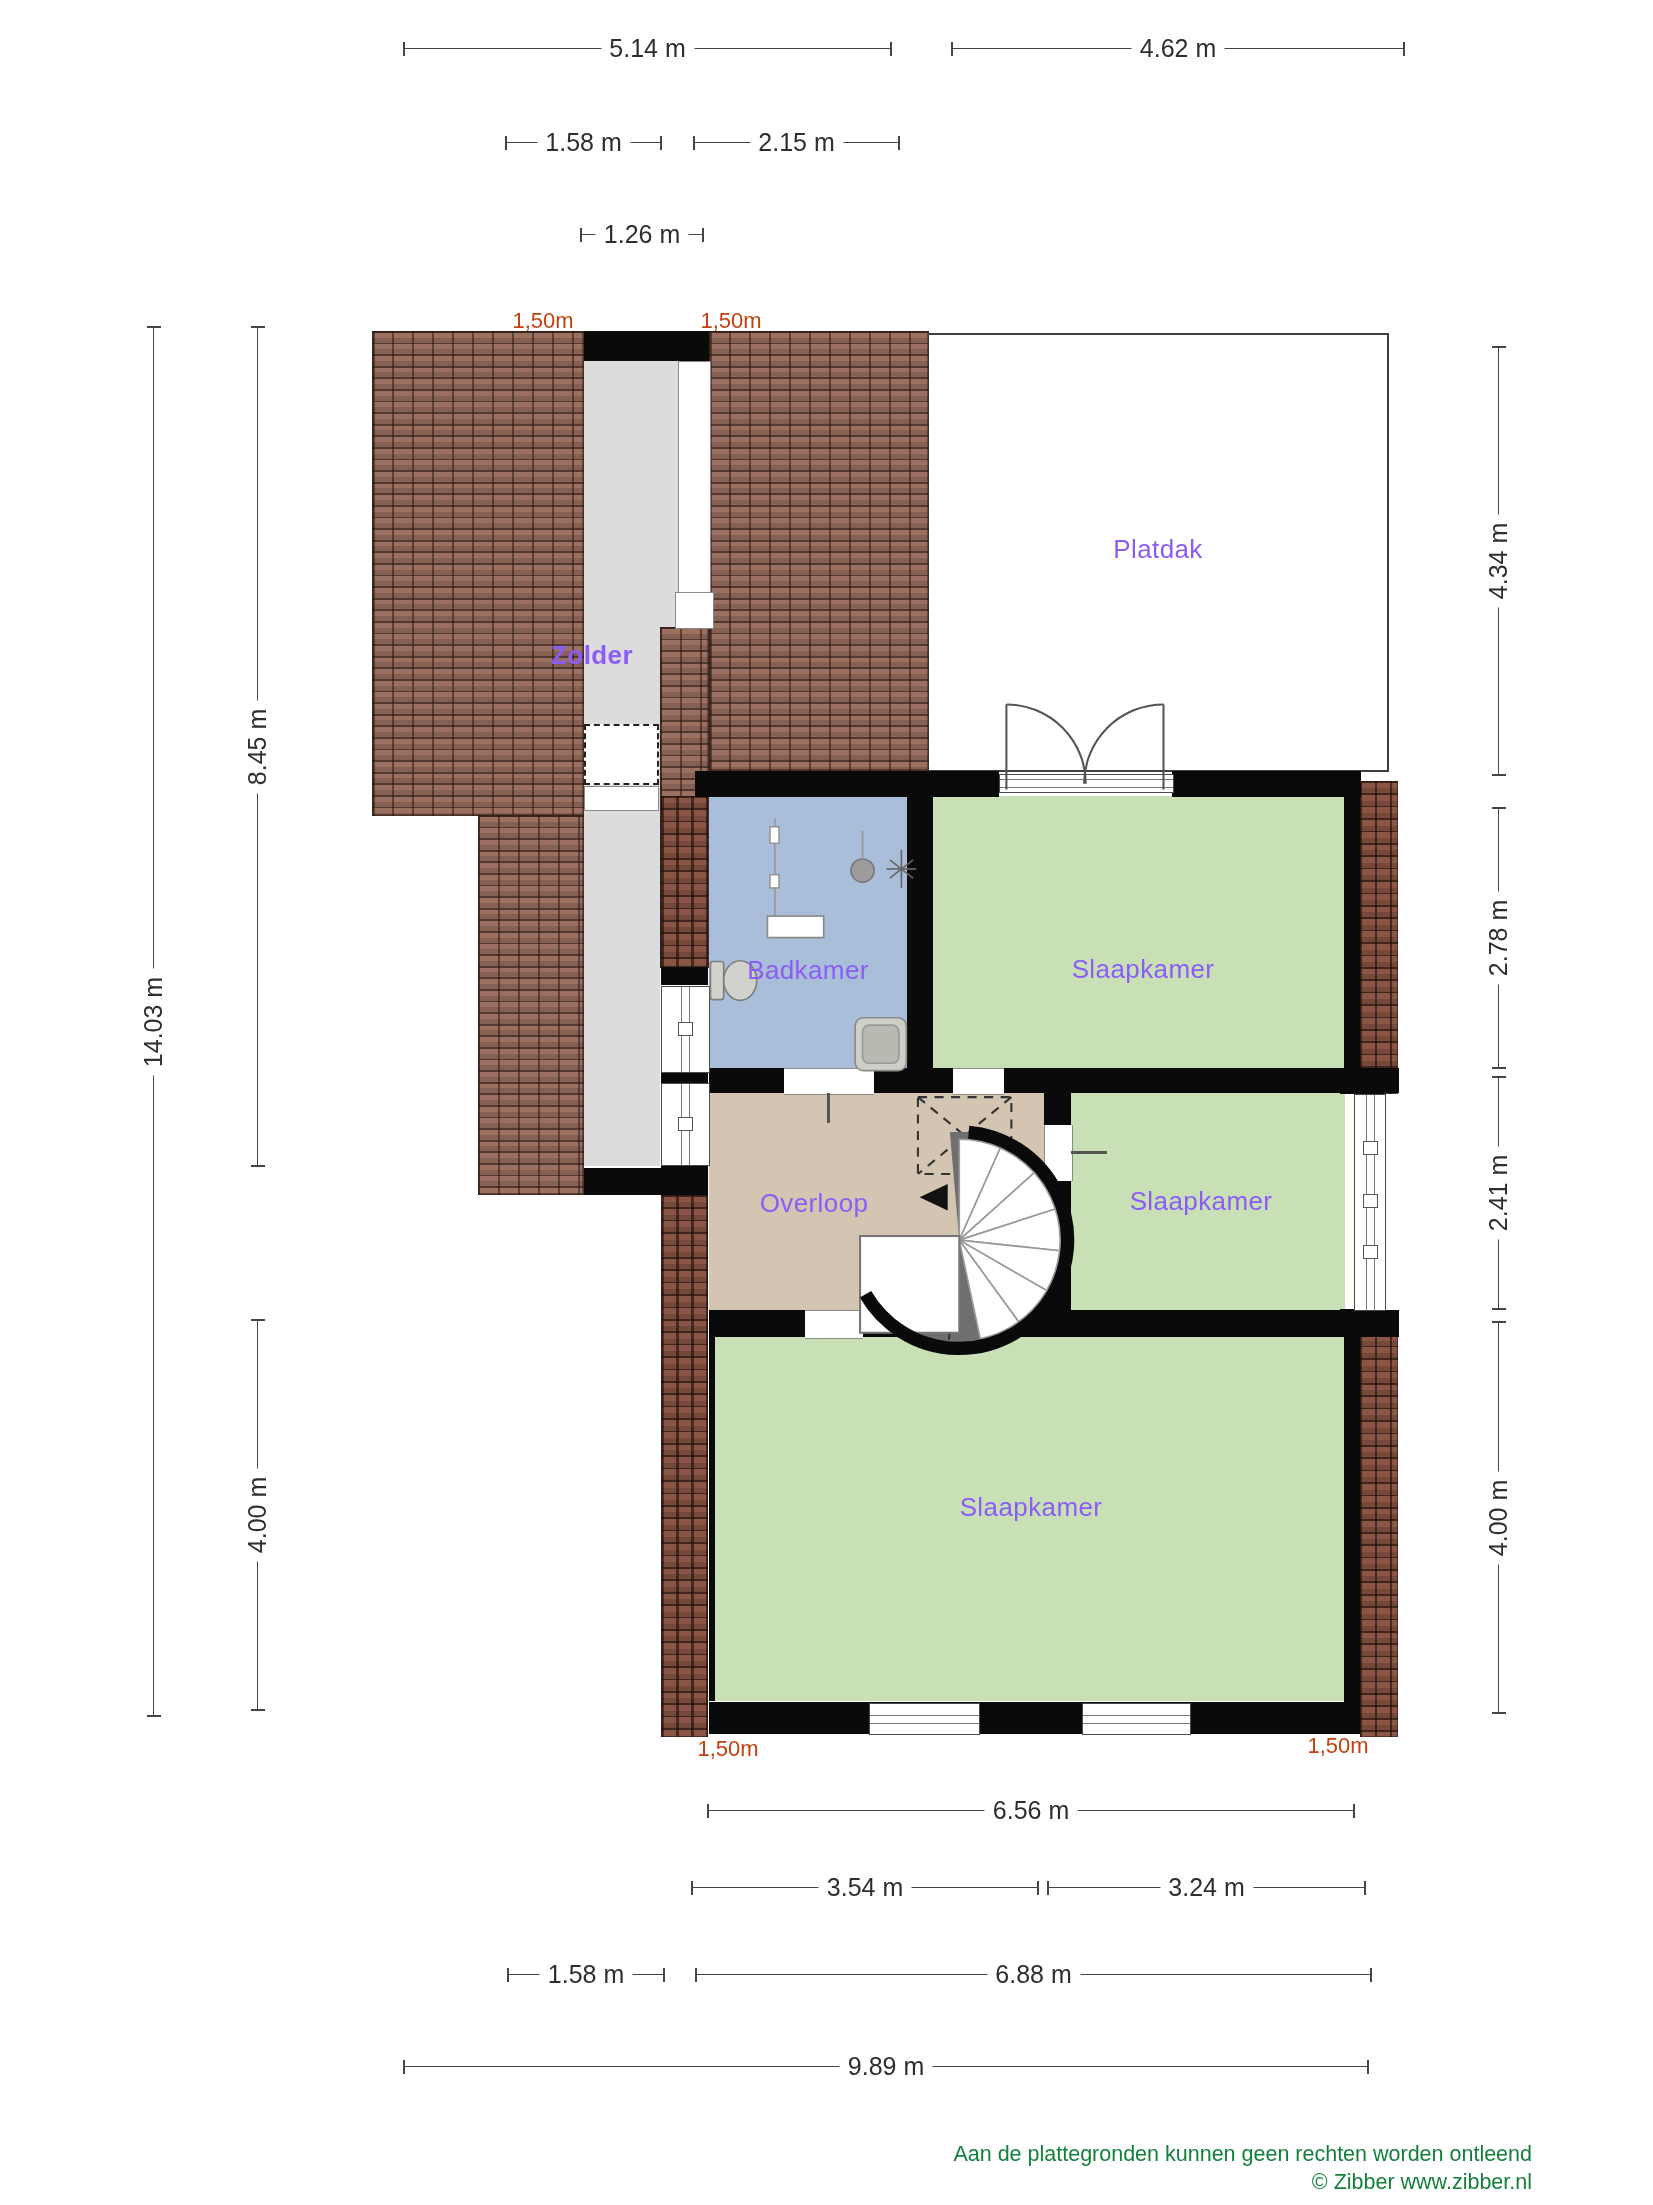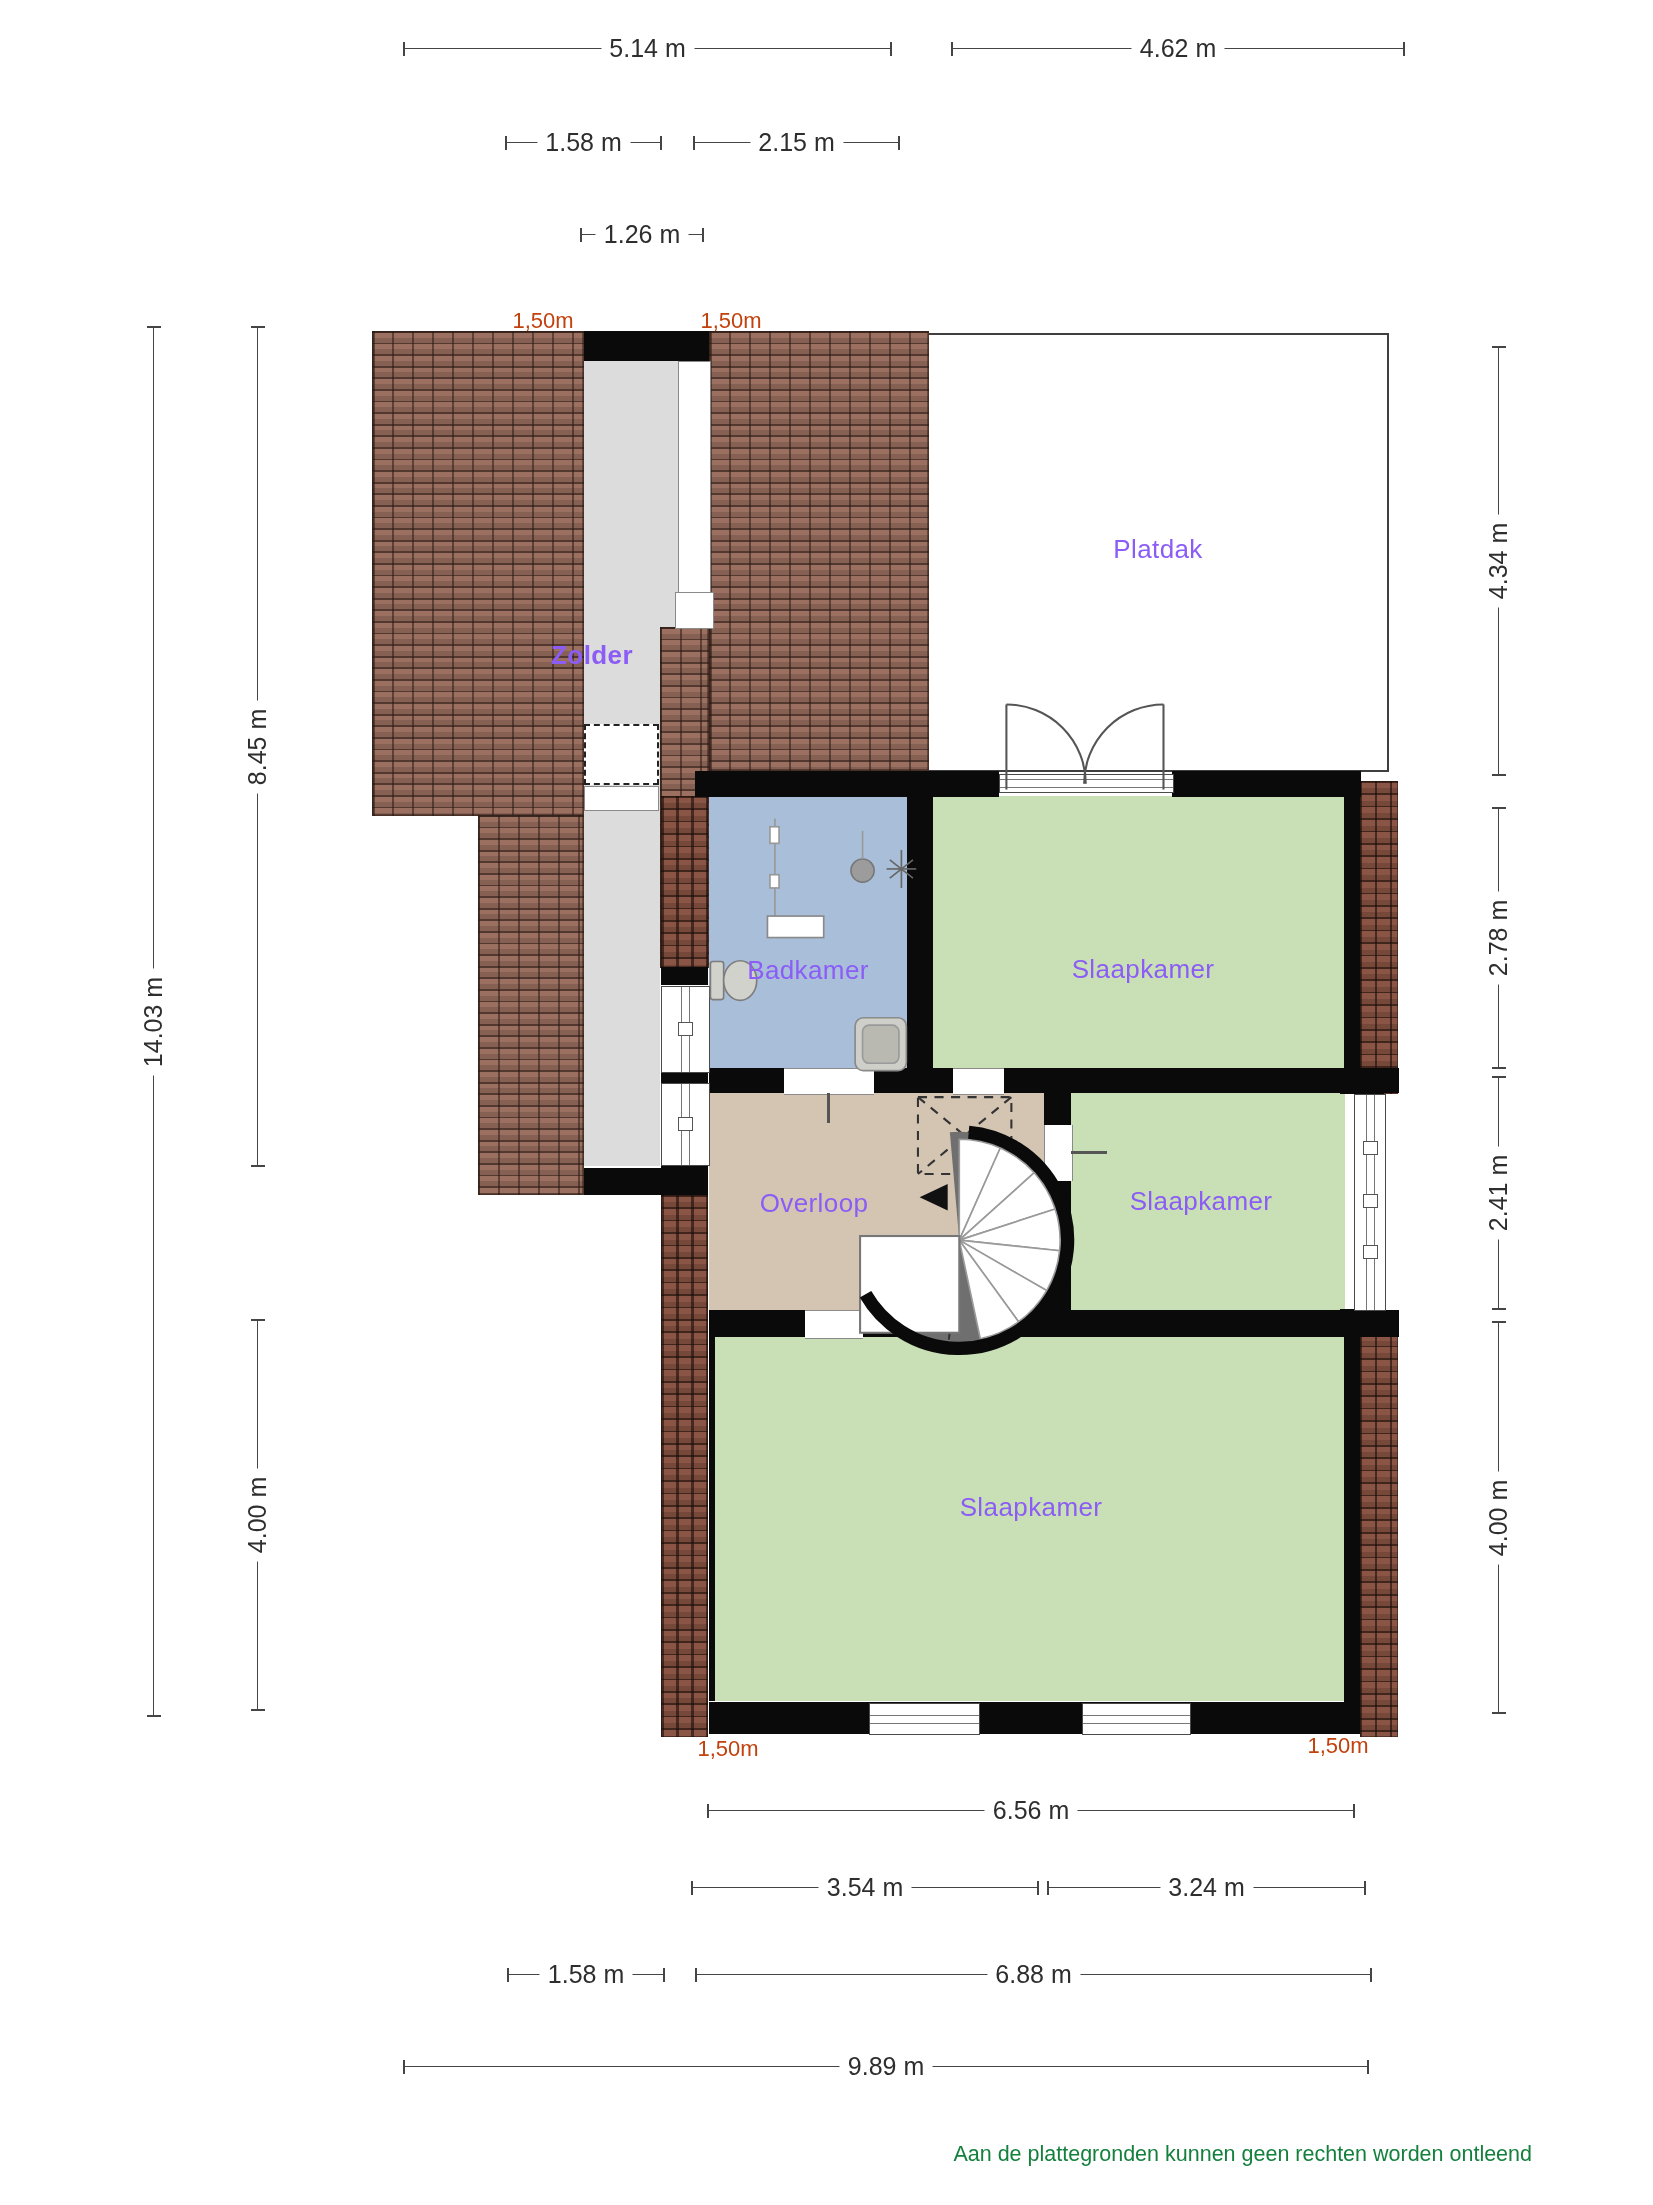--- a/index.html
+++ b/index.html
@@ -257,16 +257,17 @@
     </div>
   <div class="dimh" style="left:696px;top:1974px;width:675px;">
       <span class="lab">6.88 m</span>
     </div>
   <div class="dimh" style="left:404px;top:2066px;width:964px;">
       <span class="lab">9.89 m</span>
     </div>
 
   <div class="footer">
     <div>Aan de plattegronden kunnen geen rechten worden ontleend</div>
+    <div>© Zibber www.zibber.nl</div>
   </div>
 
 </div>
 
 
 </body></html>

